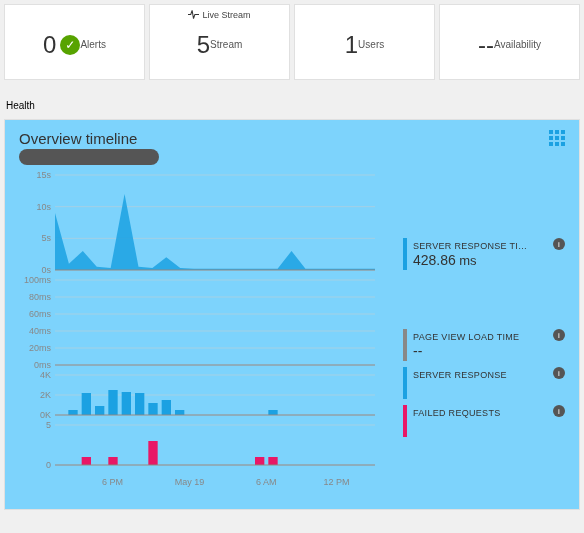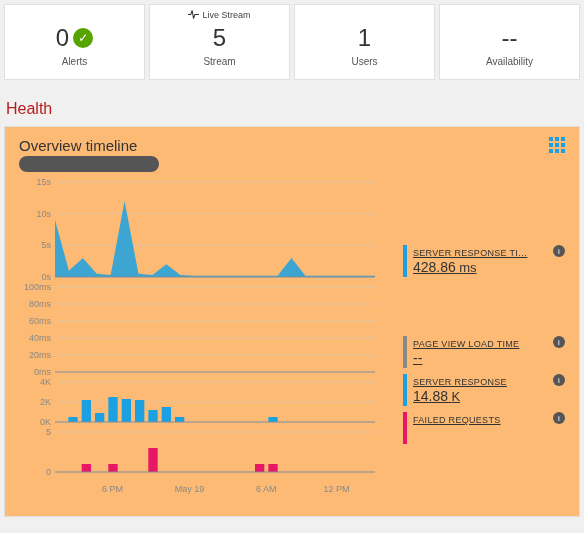--- a/index.html
+++ b/index.html
@@ -1,39 +1,39 @@
 <!DOCTYPE html>
 <html><head>
 <meta charset="utf-8">
 <style>
   * { box-sizing: border-box; margin: 0; padding: 0; }
   body { font-family: "Segoe UI", Arial, sans-serif; background: #f0f0f0; width: 584px; height: 533px; overflow: hidden; font-size: 12px; color: #333; }
   .tiles { display: flex; gap: 4px; padding: 4px; }
-  .tile { background: #fff; border: 1px solid #e0e0e0; flex: 1; height: 76px; display: flex; flex-direction: column; align-items: center; justify-content: center; position: relative; cursor: pointer; }
+  .tile { background: #fff; border: 1px solid #e0e0e0; flex: 1; height: 76px; display: flex; flex-direction: row; align-items: center; justify-content: center; position: relative; cursor: pointer; }
   .tile-top { font-size: 9px; position: absolute; top: 4px; display: flex; align-items: center; gap: 3px; color: #444; }
   .tile-val { font-size: 24px; color: #333; display: flex; align-items: center; gap: 4px; margin-top: 6px; }
   .tile-label { font-size: 10px; color: #555; margin-top: 4px; }
   .check { width: 20px; height: 20px; border-radius: 50%; background: #57a300; display: inline-flex; align-items: center; justify-content: center; color: #fff; font-size: 12px; }
-  .section-title { font-size: 16px; color: #b91c1c; padding: 16px 6px 8px 6px; }
-  .panel { background: #fdba74; border: 1px solid #e0e0e0; margin: 0 4px; padding: 10px 14px 18px 14px; }
+  .section-title { font-size: 10px; color: #000000; padding: 16px 6px 8px 6px; }
+  .panel { background: #7dd3fc; border: 1px solid #e0e0e0; margin: 0 4px; padding: 10px 14px 18px 14px; }
   .panel-head { display: flex; justify-content: space-between; align-items: flex-start; }
   .panel-title { font-size: 15px; color: #333; }
   .redact { width: 140px; height: 16px; background: #555; border-radius: 8px; margin-top: 2px; }
   .grid-icon { width:16px; height:16px; display:grid; grid-template-columns:repeat(3,4px); grid-template-rows:repeat(3,4px); gap:2px; cursor:pointer; }
   .grid-icon span{ background:#1ba1e2; }
   .charts { display:flex; margin-top:6px; }
   .plot-col { flex: 1; }
   .stat-col { width: 170px; padding-left: 8px; display:flex; flex-direction:column; }
   svg { display:block; }
   .axis-label { fill:#888; font-size:9px; }
   .grid-line { stroke:#ccc; stroke-width:0.5; }
   .bottom-line { stroke:#888; stroke-width:1; }
   .stat { display:flex; margin-bottom: 2px; }
   .stat-bar { width:4px; margin-right:6px; }
-  .stat-body { flex:1;text-decoration:underline; }
+  .stat-body { flex:1; }
   .stat-label { font-size:9px; color:#333; letter-spacing:.3px; }
   .stat-val { font-size:14px; color:#333; }
   .stat-unit { font-size:13px; }
   .info { float:right; width:12px; height:12px; border-radius:50%; background:#555; color:#fff; font-size:8px; display:inline-flex; align-items:center; justify-content:center; margin-left:4px;}
   .pulse-icon svg, .smart-icon svg { width:11px; height:11px; }
   .appmap-icon svg { width:28px; height:22px; }
 </style>
 </head>
 <body>
 
@@ -167,21 +167,20 @@
         <div class="stat-body">
           <div><span class="stat-label">PAGE VIEW LOAD TIME</span><span class="info">i</span></div>
           <div><span class="stat-val">--</span></div>
         </div>
       </div>
       <div style="height:4px"></div>
       <div class="stat">
         <div class="stat-bar" style="background:#1ba1e2;height:32px"></div>
         <div class="stat-body">
           <div><span class="stat-label">SERVER RESPONSE</span><span class="info">i</span></div>
-          <div><span class="stat-val">14.88</span> <span class="stat-unit">K</span></div>
         </div>
       </div>
       <div style="height:4px"></div>
       <div class="stat">
         <div class="stat-bar" style="background:#e81766;height:32px"></div>
         <div class="stat-body">
           <div><span class="stat-label">FAILED REQUESTS</span><span class="info">i</span></div>
         </div>
       </div>
     </div>

